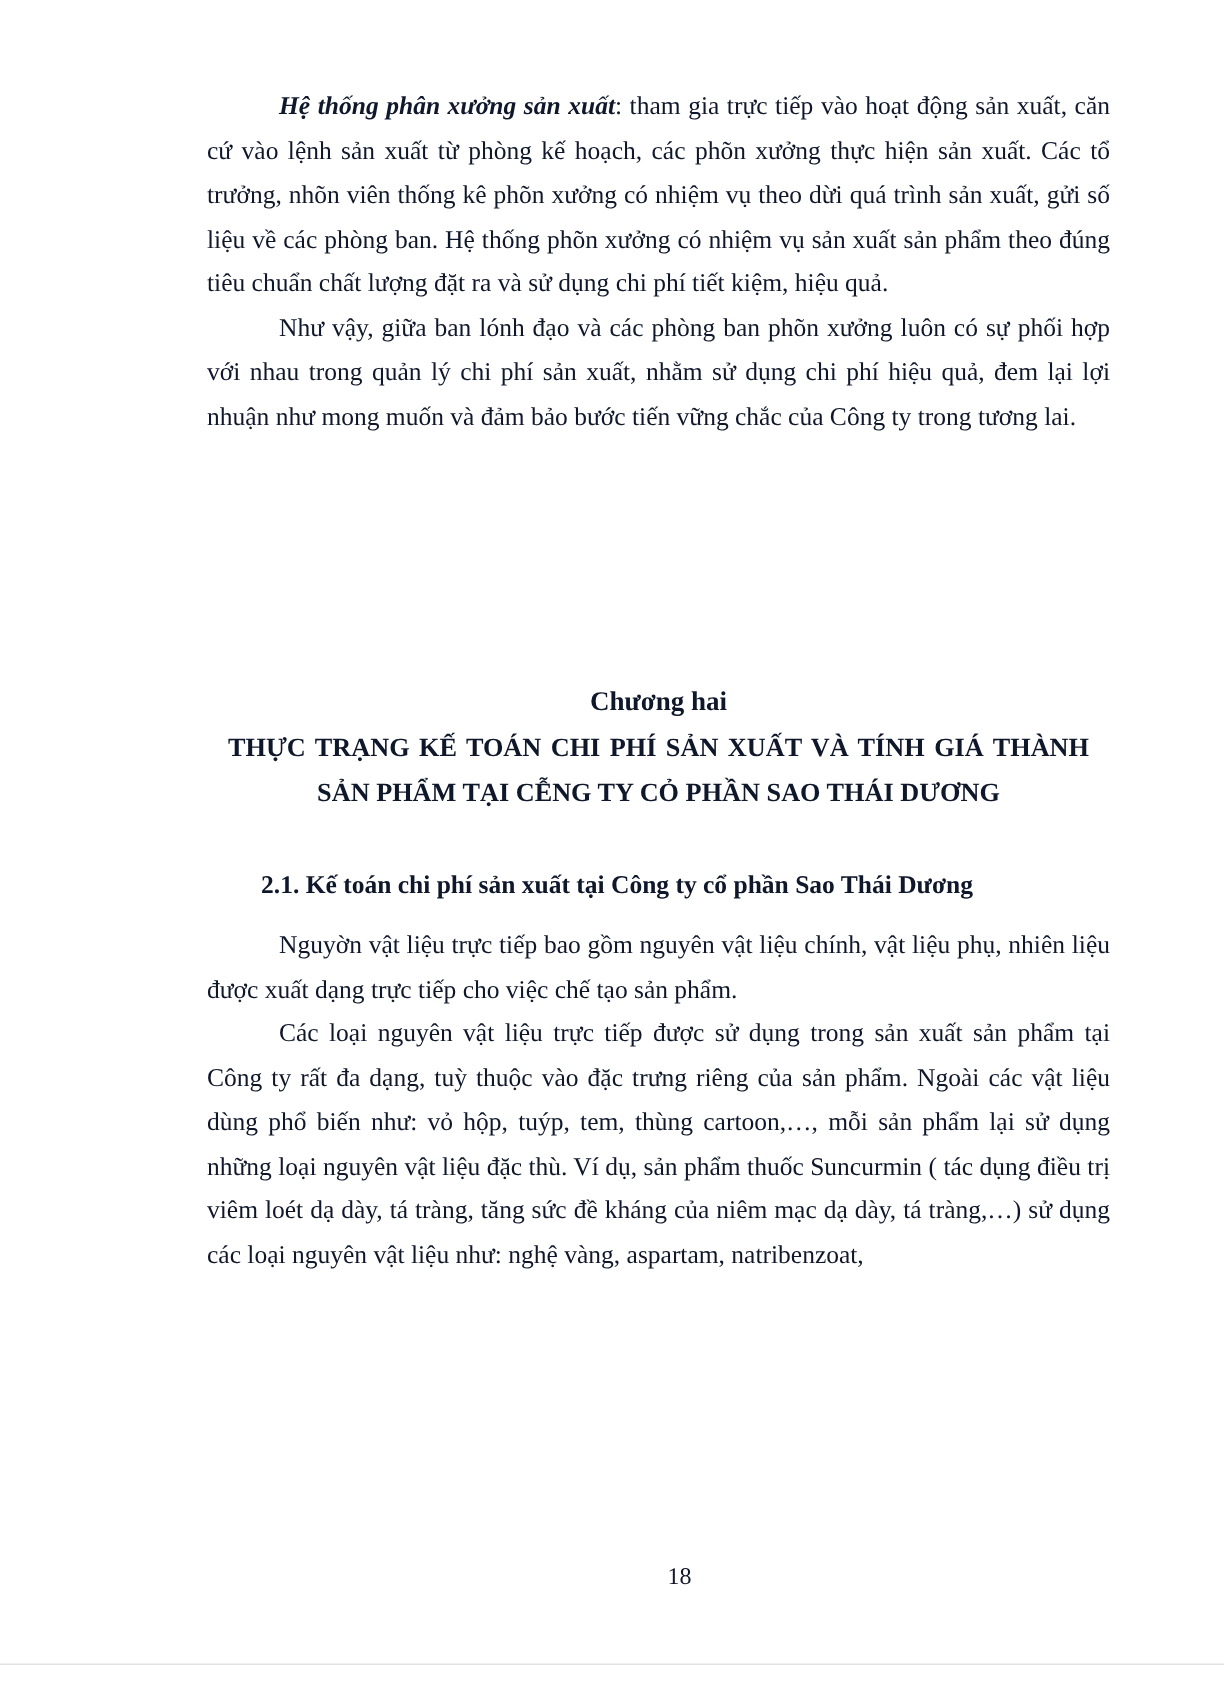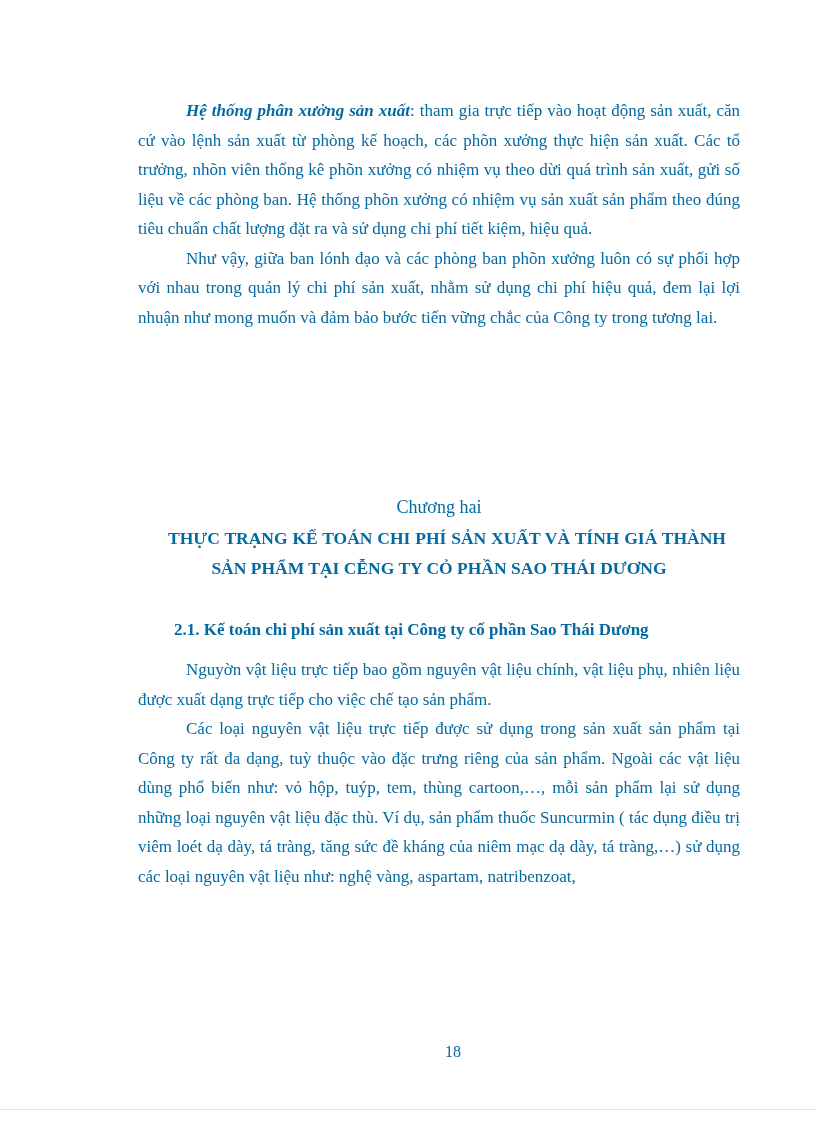--- a/index.html
+++ b/index.html
@@ -7,44 +7,44 @@
   body { width: 816px; }
 
   .page {
     position: relative;
     width: 816px;
     height: 1123px;
     background: #ffffff;
     font-family: "Liberation Serif", "DejaVu Serif", serif;
     font-size: 17px;
     line-height: 29.5px;
-    color: #0369a1;
-    padding: 96px 76px 0 138px;
+    color: #0f172a;
+    padding: 56px 76px 0 138px;
     overflow: hidden;
   }
 
   .par { text-align: justify; }
   .indent { text-indent: 48px; }
 
   .bi { font-weight: bold; font-style: italic; }
   .i  { }
 
   .chapter { margin-top: 160px; padding: 0 14px; }
   .chapter-label {
     text-align: center;
-    font-weight: normal;
+    font-weight: bold;
     font-size: 18px;
     line-height: 31px;
   }
   .title-line {
     font-weight: bold;
     font-size: 17.5px;
     line-height: 30px;
   }
-  .title-just { text-align: justify; text-align-last: justify; margin-left: 16px; }
+  .title-just { text-align: justify; text-align-last: justify; }
   .title-center { text-align: center; }
 
   .headings { margin-top: 32px; }
   .heading { font-weight: bold; line-height: 30px; margin-left: 36px; }
 
   .body-first { margin-top: 10px; }
 
   .page-number {
     position: absolute;
     left: 152px;

